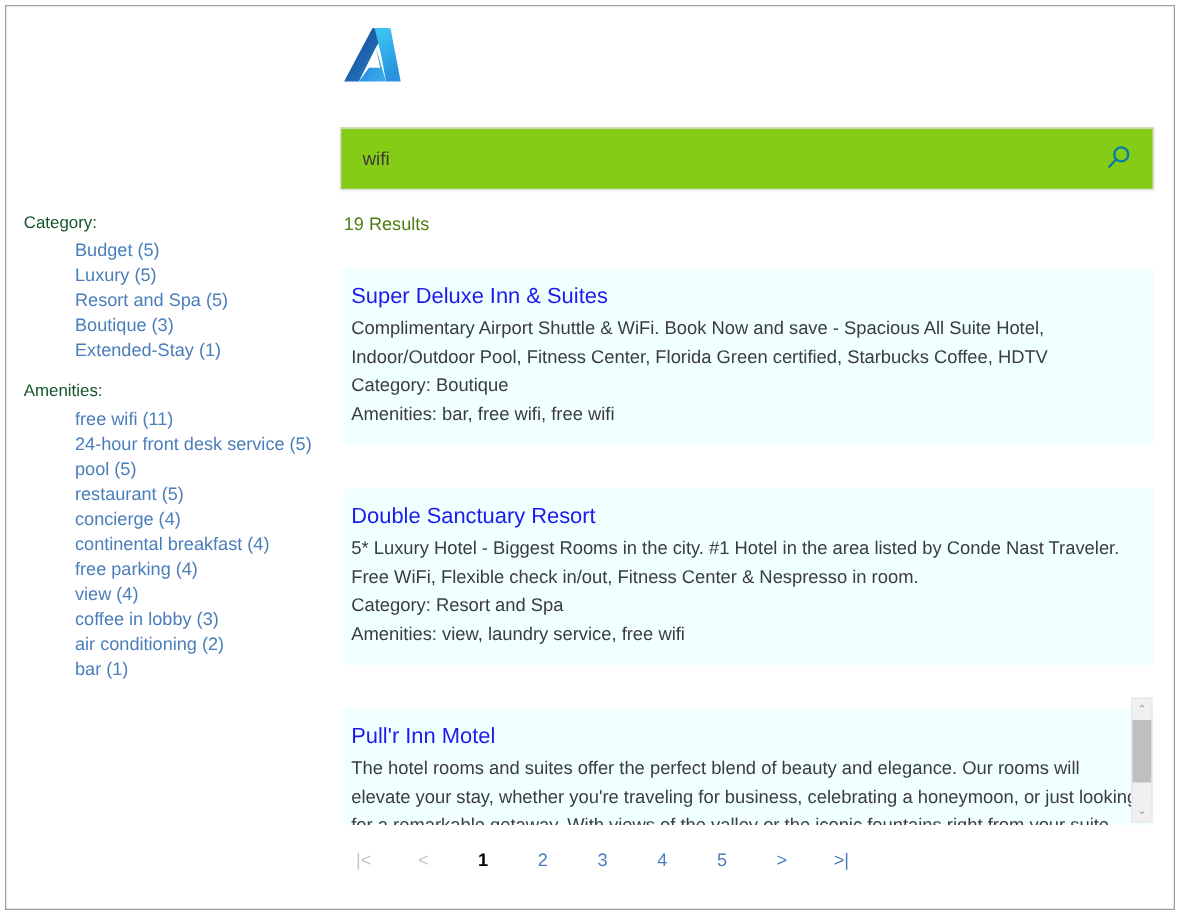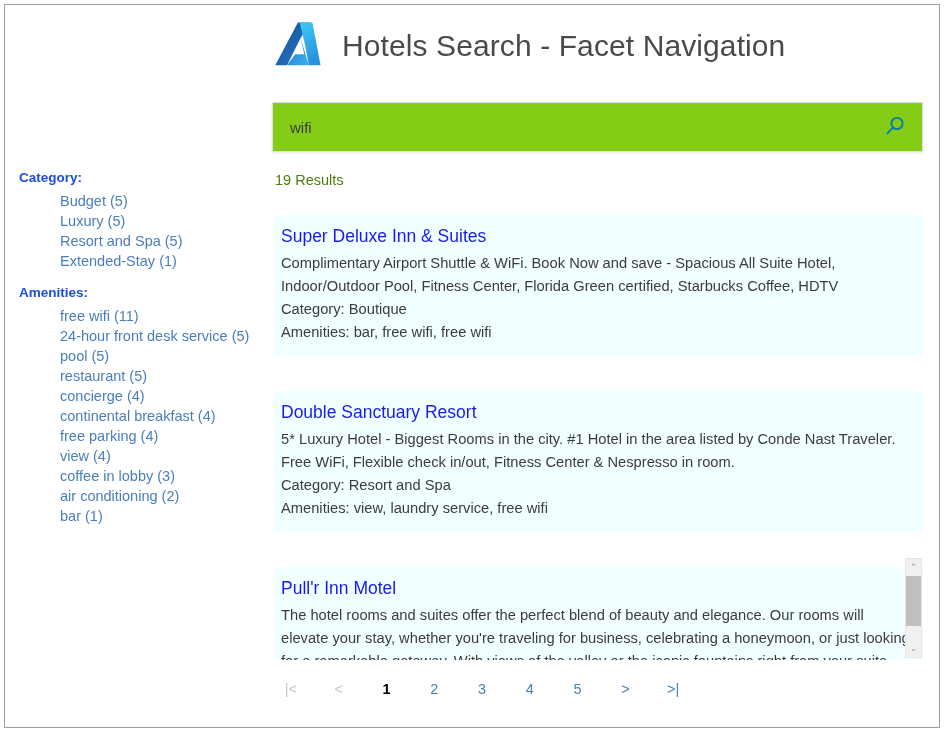--- a/index.html
+++ b/index.html
@@ -84,22 +84,22 @@
     padding: 0;
   }
   
   .facets {
     position: absolute;
     left: 0;
     top: 165px;
     width: 262px;
   }
   .facet-heading {
-    color: #1d4ed8;
-    font-weight: bold;
+    color: #14532d;
+    font-weight: normal;
     font-size: 13.5px;
     padding-left: 14px;
     margin-bottom: 6px;
   }
   .facet-group + .facet-group { margin-top: 14px; }
   .facet-list {
     list-style: none;
     margin: 0;
     padding: 0 0 0 55px;
   }
@@ -223,21 +223,20 @@
           <linearGradient id="azM" x1="0" y1="0" x2="1" y2="0.6">
             <stop offset="0" stop-color="#1b84d8"></stop>
             <stop offset="1" stop-color="#3ba8ea"></stop>
           </linearGradient>
         </defs>
         <path d="M33 5 L47 5 L36 22 L21 52 L8 52 Z" fill="url(#azL)"></path>
         <path d="M35 5 L49 5 L58 52 L45 52 L41 30 Z" fill="url(#azR)"></path>
         <path d="M36 22 L45 52 L21 52 L30 40 L40 40 Z" fill="url(#azM)"></path>
       </svg>
     </span>
-    <span class="app-title">Hotels Search - Facet Navigation</span>
   </div>
 
   <div class="search-wrap">
     <input class="search-input" type="text" value="wifi" placeholder="" style="">
     <button class="search-btn">
       <span>
         <svg width="24" height="24" viewBox="0 0 24 24" aria-hidden="true">
           <circle cx="14" cy="9.5" r="5.6" fill="none" stroke="#0a7ba6" stroke-width="1.9"></circle>
           <line x1="9.8" y1="13.6" x2="4.4" y2="19.4" stroke="#0a7ba6" stroke-width="1.9" stroke-linecap="round"></line>
         </svg>
@@ -246,20 +245,21 @@
   </div>
 
   <div class="facets">
 
     <div class="facet-group">
       <div class="facet-heading">Category:</div>
       <ul class="facet-list">
         <li class="facet-item">Budget (5)</li>
         <li class="facet-item">Luxury (5)</li>
         <li class="facet-item">Resort and Spa (5)</li>
+        <li class="facet-item">Boutique (3)</li>
         <li class="facet-item">Extended-Stay (1)</li>
       </ul>
     </div>
 
     <div class="facet-group">
       <div class="facet-heading">Amenities:</div>
       <ul class="facet-list">
         <li class="facet-item">free wifi (11)</li>
         <li class="facet-item">24-hour front desk service (5)</li>
         <li class="facet-item">pool (5)</li>

